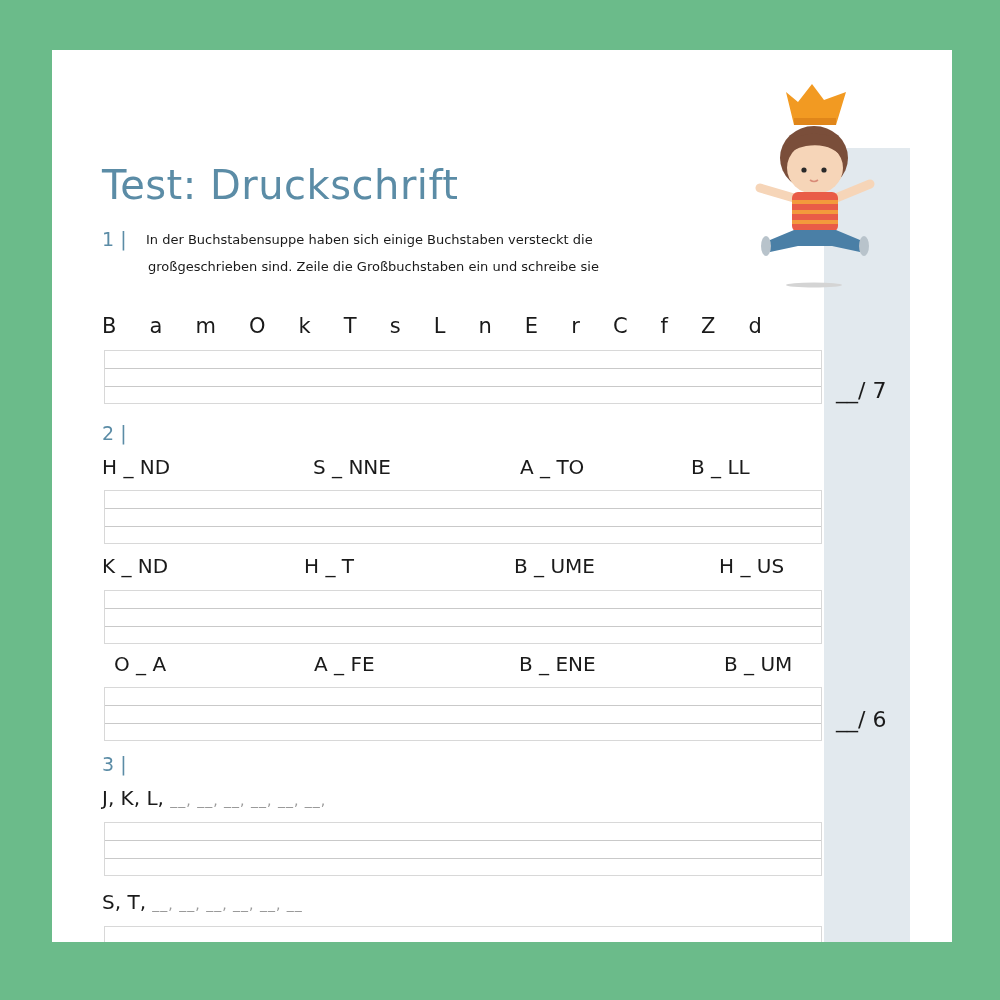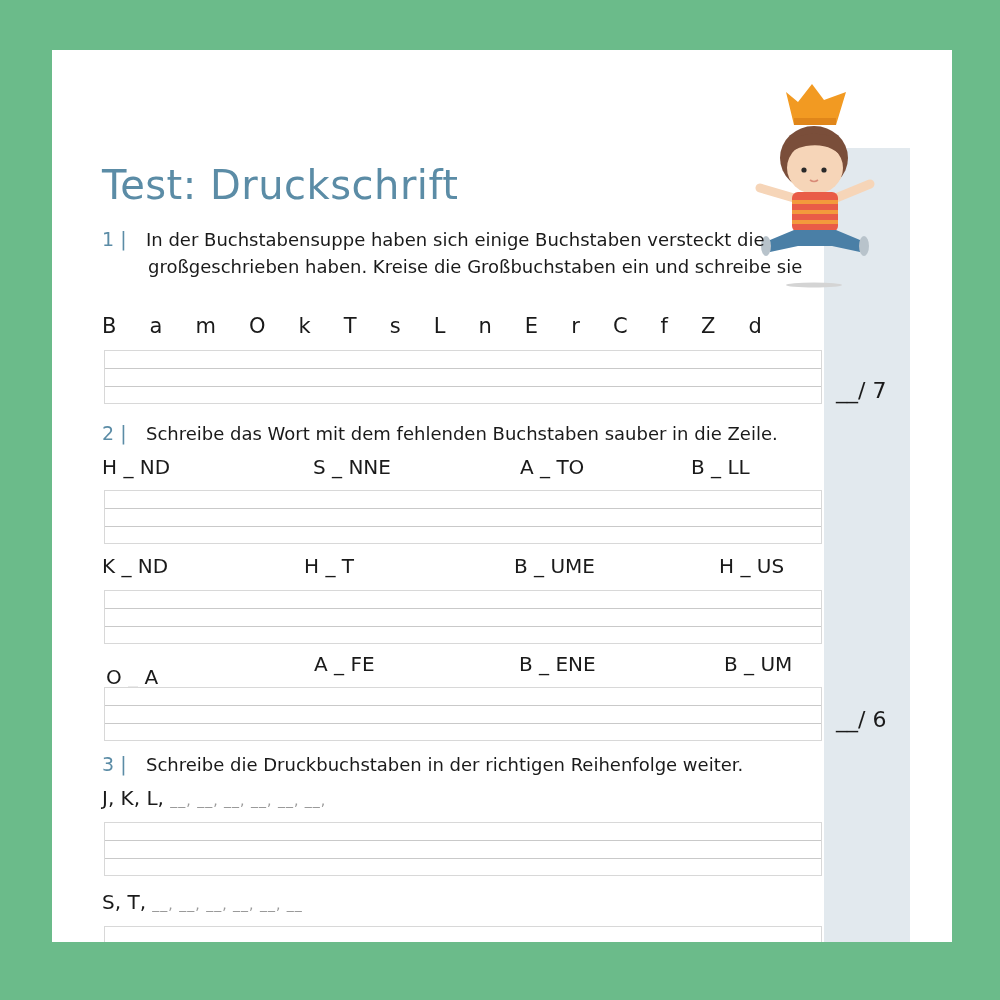--- a/index.html
+++ b/index.html
@@ -2,21 +2,21 @@
 <html><head>
   <meta charset="utf-8">
   <style>
     * { box-sizing: border-box; margin: 0; padding: 0; }
     html, body { width: 1000px; height: 1000px; overflow: hidden; }
     body { background: #6bbb8a; position: relative; font-family: "DejaVu Sans", sans-serif; color: #1a1a1a; }
     .page { position: absolute; left: 52px; top: 50px; width: 900px; height: 892px; background: #ffffff; overflow: hidden; }
     .score-col { position: absolute; left: 772px; top: 98px; width: 86px; height: 860px; background: #e2e9ee; }
     .title { position: absolute; left: 50px; top: 112px; font-size: 40px; color: #5b8ca6; font-family: "DejaVu Sans", sans-serif; letter-spacing: 0.5px; }
     .task-num { position: absolute; font-size: 19px; color: #5b8ca6; }
-    .task-text { position: absolute; font-size: 18px; line-height: 27px; color: #1a1a1a; }
+    .task-text { position: absolute; font-size: 13px; line-height: 27px; color: #1a1a1a; }
     .letters { position: absolute; left: 50px; top: 264px; width: 660px; display: flex; justify-content: space-between; font-size: 21px; }
     .lines { position: absolute; left: 52px; width: 718px; height: 54px; border: 1px solid #d8d8d8; background: #fff; }
     .lines .ln { position: absolute; left: 0; right: 0; height: 1px; background: #c9c9c9; }
     .lines .ln.a { top: 17px; }
     .lines .ln.b { top: 35px; }
     .word-row { position: absolute; left: 50px; width: 700px; font-size: 20px; }
     .word-row span { position: absolute; top: 0; white-space: nowrap; }
     .seq { position: absolute; left: 50px; font-size: 20px; white-space: nowrap; }
     .seq .blank { color: #9a9a9a; font-size: 14px; letter-spacing: 1px; }
     .score { position: absolute; left: 784px; font-size: 22px; white-space: nowrap; }
@@ -47,21 +47,21 @@
     <rect x="56" y="140" width="46" height="4" fill="#f39a3c"></rect>
     <path d="M58,150 L100,150 L124,160 L124,172 L96,166 L62,166 L34,172 L34,160 Z" fill="#4a7fa6"></path>
     <ellipse cx="30" cy="166" rx="5" ry="10" fill="#b8c3cb"></ellipse>
     <ellipse cx="128" cy="166" rx="5" ry="10" fill="#b8c3cb"></ellipse>
   </svg>
 
   <div class="title">Test: Druckschrift</div>
 
   <div class="task-num" style="left:50px; top:178px;">1 |</div>
   <div class="task-text" style="left:94px; top:176px;">In der Buchstabensuppe haben sich einige Buchstaben versteckt die</div>
-  <div class="task-text" style="left:96px; top:203px;">großgeschrieben haben. Kreise die Großbuchstaben ein und schreibe sie</div>
+  <div class="task-text" style="left:96px; top:203px;">großgeschrieben sind. Zeile die Großbuchstaben ein und schreibe sie</div>
 
   <div class="letters">
     <span>B</span>
     <span>a</span>
     <span>m</span>
     <span>O</span>
     <span>k</span>
     <span>T</span>
     <span>s</span>
     <span>L</span>
@@ -74,21 +74,20 @@
     <span>d</span>
   </div>
 
   <div class="lines" style="top:300px;">
       <div class="ln a"></div>
       <div class="ln b"></div>
     </div>
   <div class="score" style="top:328px;">__/ 7</div>
 
   <div class="task-num" style="left:50px; top:372px;">2 |</div>
-  <div class="task-text" style="left:94px; top:370px;">Schreibe das Wort mit dem fehlenden Buchstaben sauber in die Zeile.</div>
 
   <div class="word-row" style="top:405px;">
     <span style="left:0px;">H _ ND</span>
     <span style="left:211px;">S _ NNE</span>
     <span style="left:418px;">A _ TO</span>
     <span style="left:589px;">B _ LL</span>
   </div>
   <div class="lines" style="top:440px;">
       <div class="ln a"></div>
       <div class="ln b"></div>
@@ -99,33 +98,32 @@
     <span style="left:202px;">H _ T</span>
     <span style="left:412px;">B _ UME</span>
     <span style="left:617px;">H _ US</span>
   </div>
   <div class="lines" style="top:540px;">
       <div class="ln a"></div>
       <div class="ln b"></div>
     </div>
 
   <div class="word-row" style="top:602px;">
-    <span style="left:4px;margin-top:13px;">O _ A</span>
+    <span style="left:12px;">O _ A</span>
     <span style="left:212px;">A _ FE</span>
     <span style="left:417px;">B _ ENE</span>
     <span style="left:622px;">B _ UM</span>
   </div>
   <div class="lines" style="top:637px;">
       <div class="ln a"></div>
       <div class="ln b"></div>
     </div>
   <div class="score" style="top:657px;">__/ 6</div>
 
   <div class="task-num" style="left:50px; top:703px;">3 |</div>
-  <div class="task-text" style="left:94px; top:701px;">Schreibe die Druckbuchstaben in der richtigen Reihenfolge weiter.</div>
 
   <div class="seq" style="top:736px;">
     <span>J, K, L,</span>
     <span class="blank">__, __, __, __, __, __,</span>
   </div>
   <div class="lines" style="top:772px;">
       <div class="ln a"></div>
       <div class="ln b"></div>
     </div>
 

